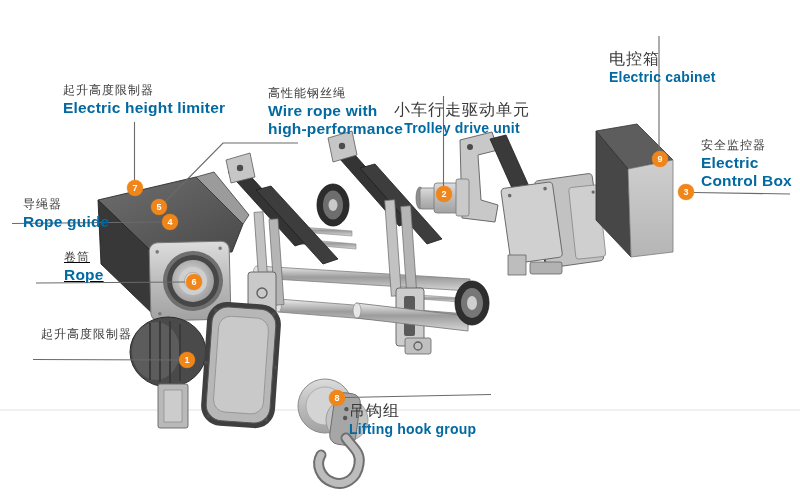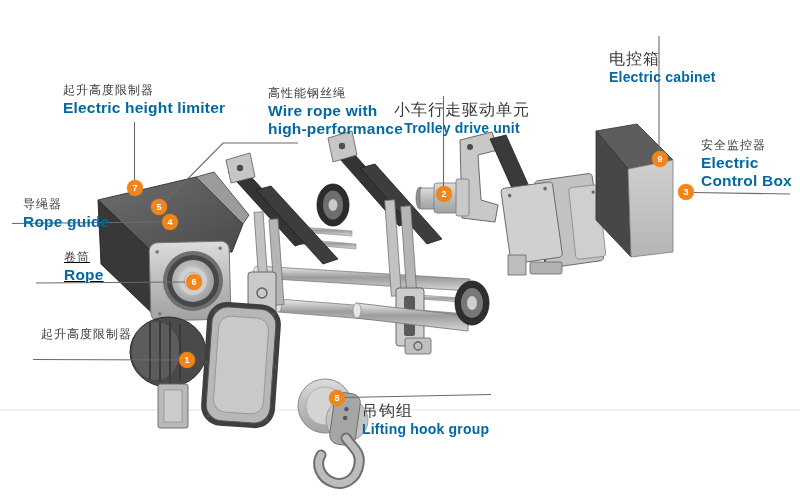--- a/index.html
+++ b/index.html
@@ -16,21 +16,21 @@
           transform:translate(-8px,-8px);box-shadow:0 0 0 .5px rgba(240,133,25,.35);}
   
   #lab-lifting-height-limiter{left:63px;top:84px;}
   #lab-wire-rope{left:225px;top:87px;margin-left:43px;}
   #lab-rope-guide{left:23px;top:198px;}
   #lab-drum{left:64px;top:251px;text-decoration:underline;}
   #lab-lifting-drive-unit{left:41px;top:328px;}
   #lab-trolley-drive-unit{left:394px;top:56px;text-align:center;}
   #lab-electric-cabinet{left:609px;top:5px;}
   #lab-electric-control-box{left:701px;top:139px;}
-  #lab-lifting-hook-group{left:362px;top:357px;}
+  #lab-lifting-hook-group{left:349px;top:357px;}
   
   #mk-1{left:187px;top:360px;} #mk-2{left:444px;top:194px;} #mk-3{left:686px;top:192px;}
   #mk-4{left:170px;top:222px;} #mk-5{left:159px;top:207px;} #mk-6{left:194px;top:282px;}
   #mk-7{left:135px;top:188px;} #mk-8{left:337px;top:398px;} #mk-9{left:660px;top:159px;}
 </style>
 </head>
 <body>
 
 <div id="stage">
 

